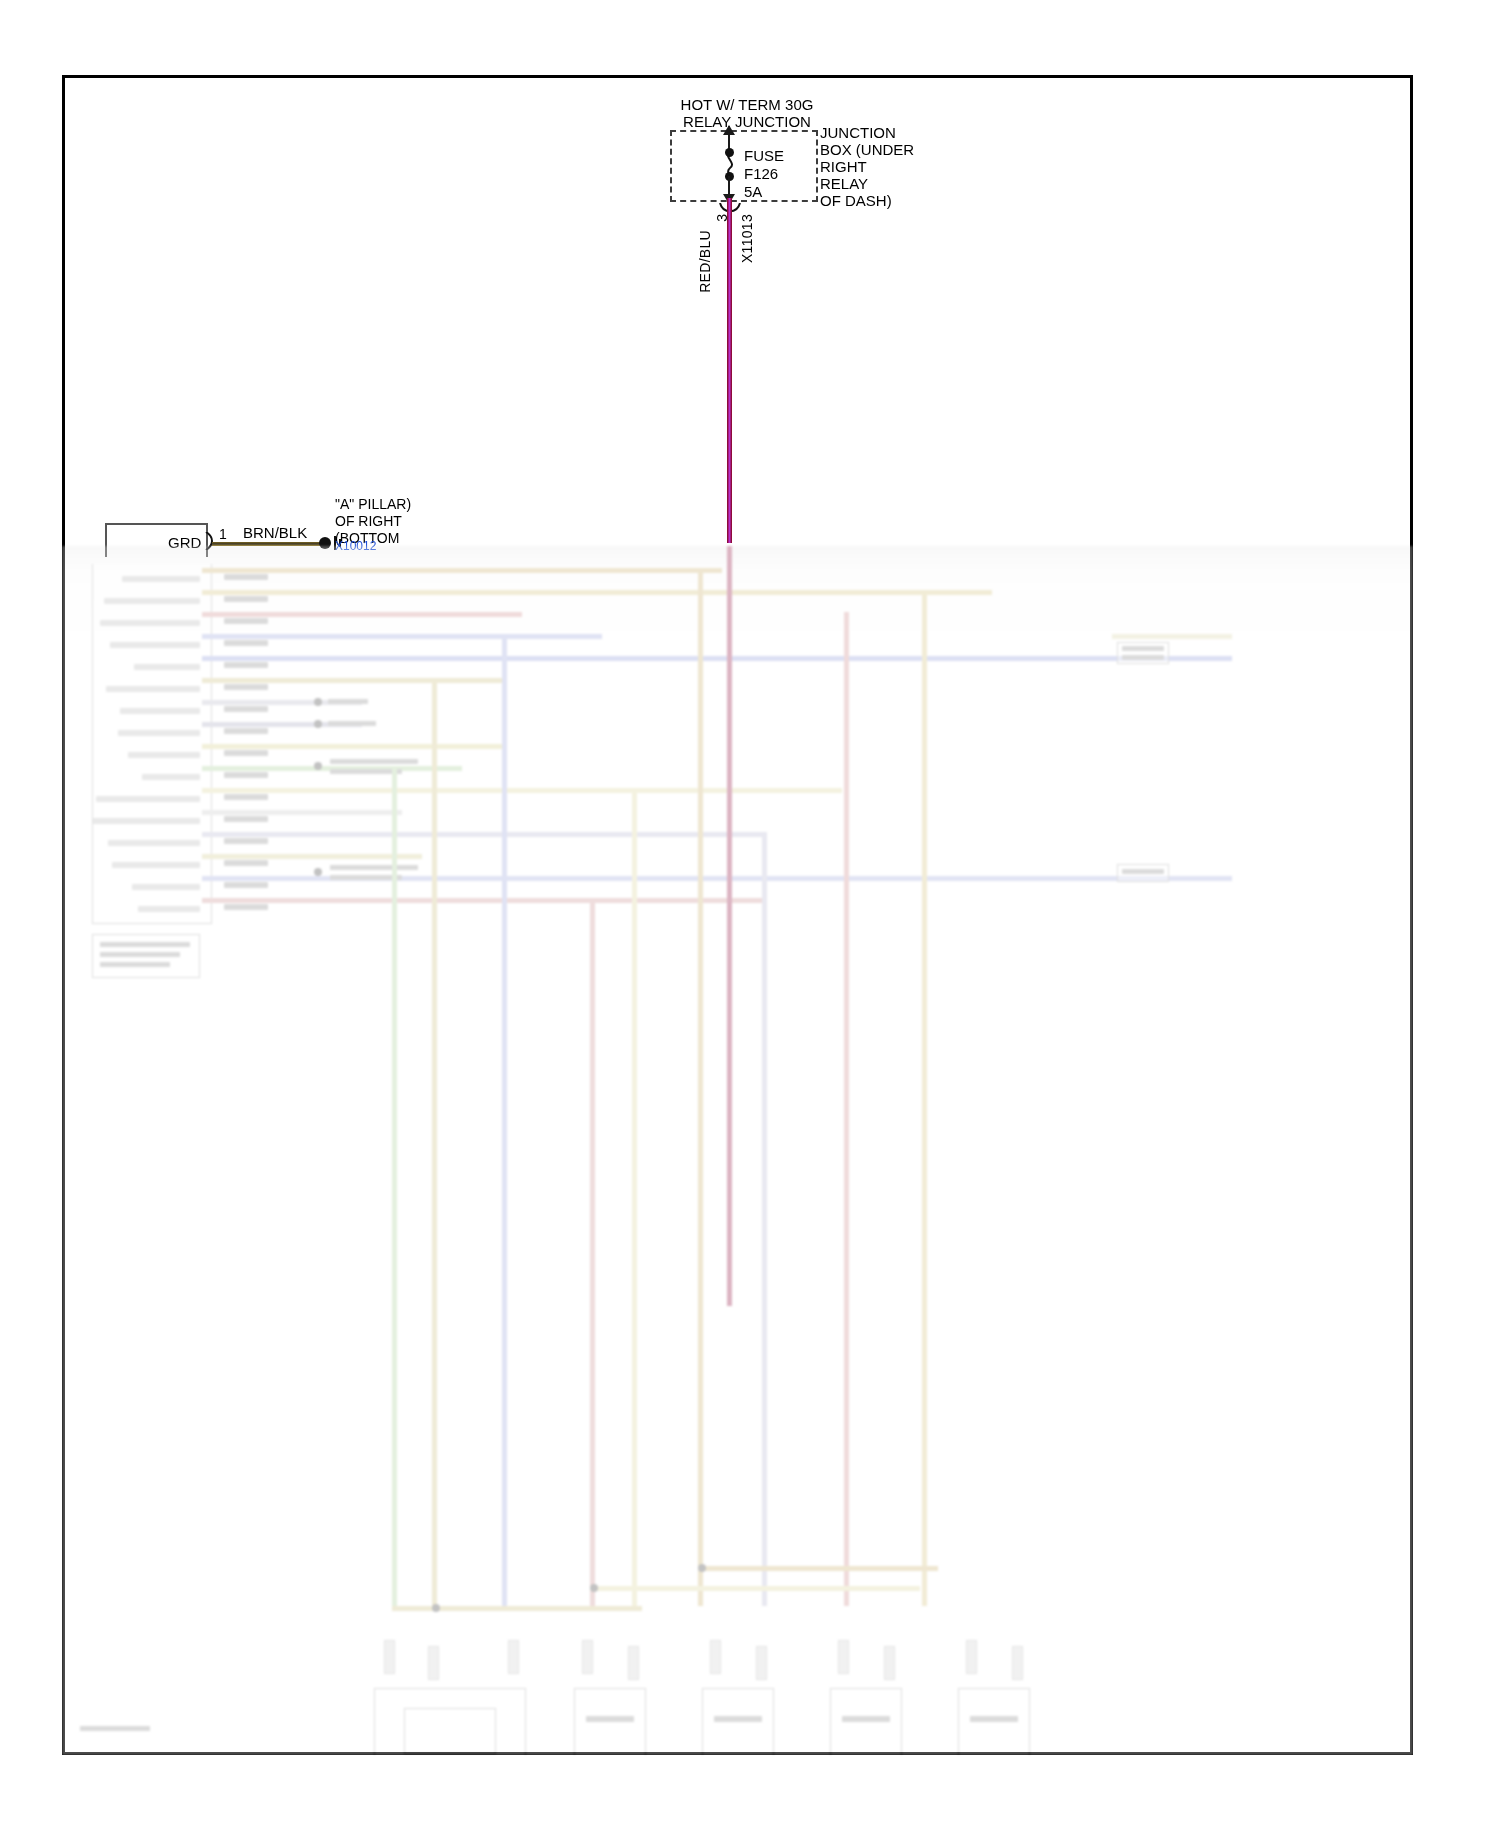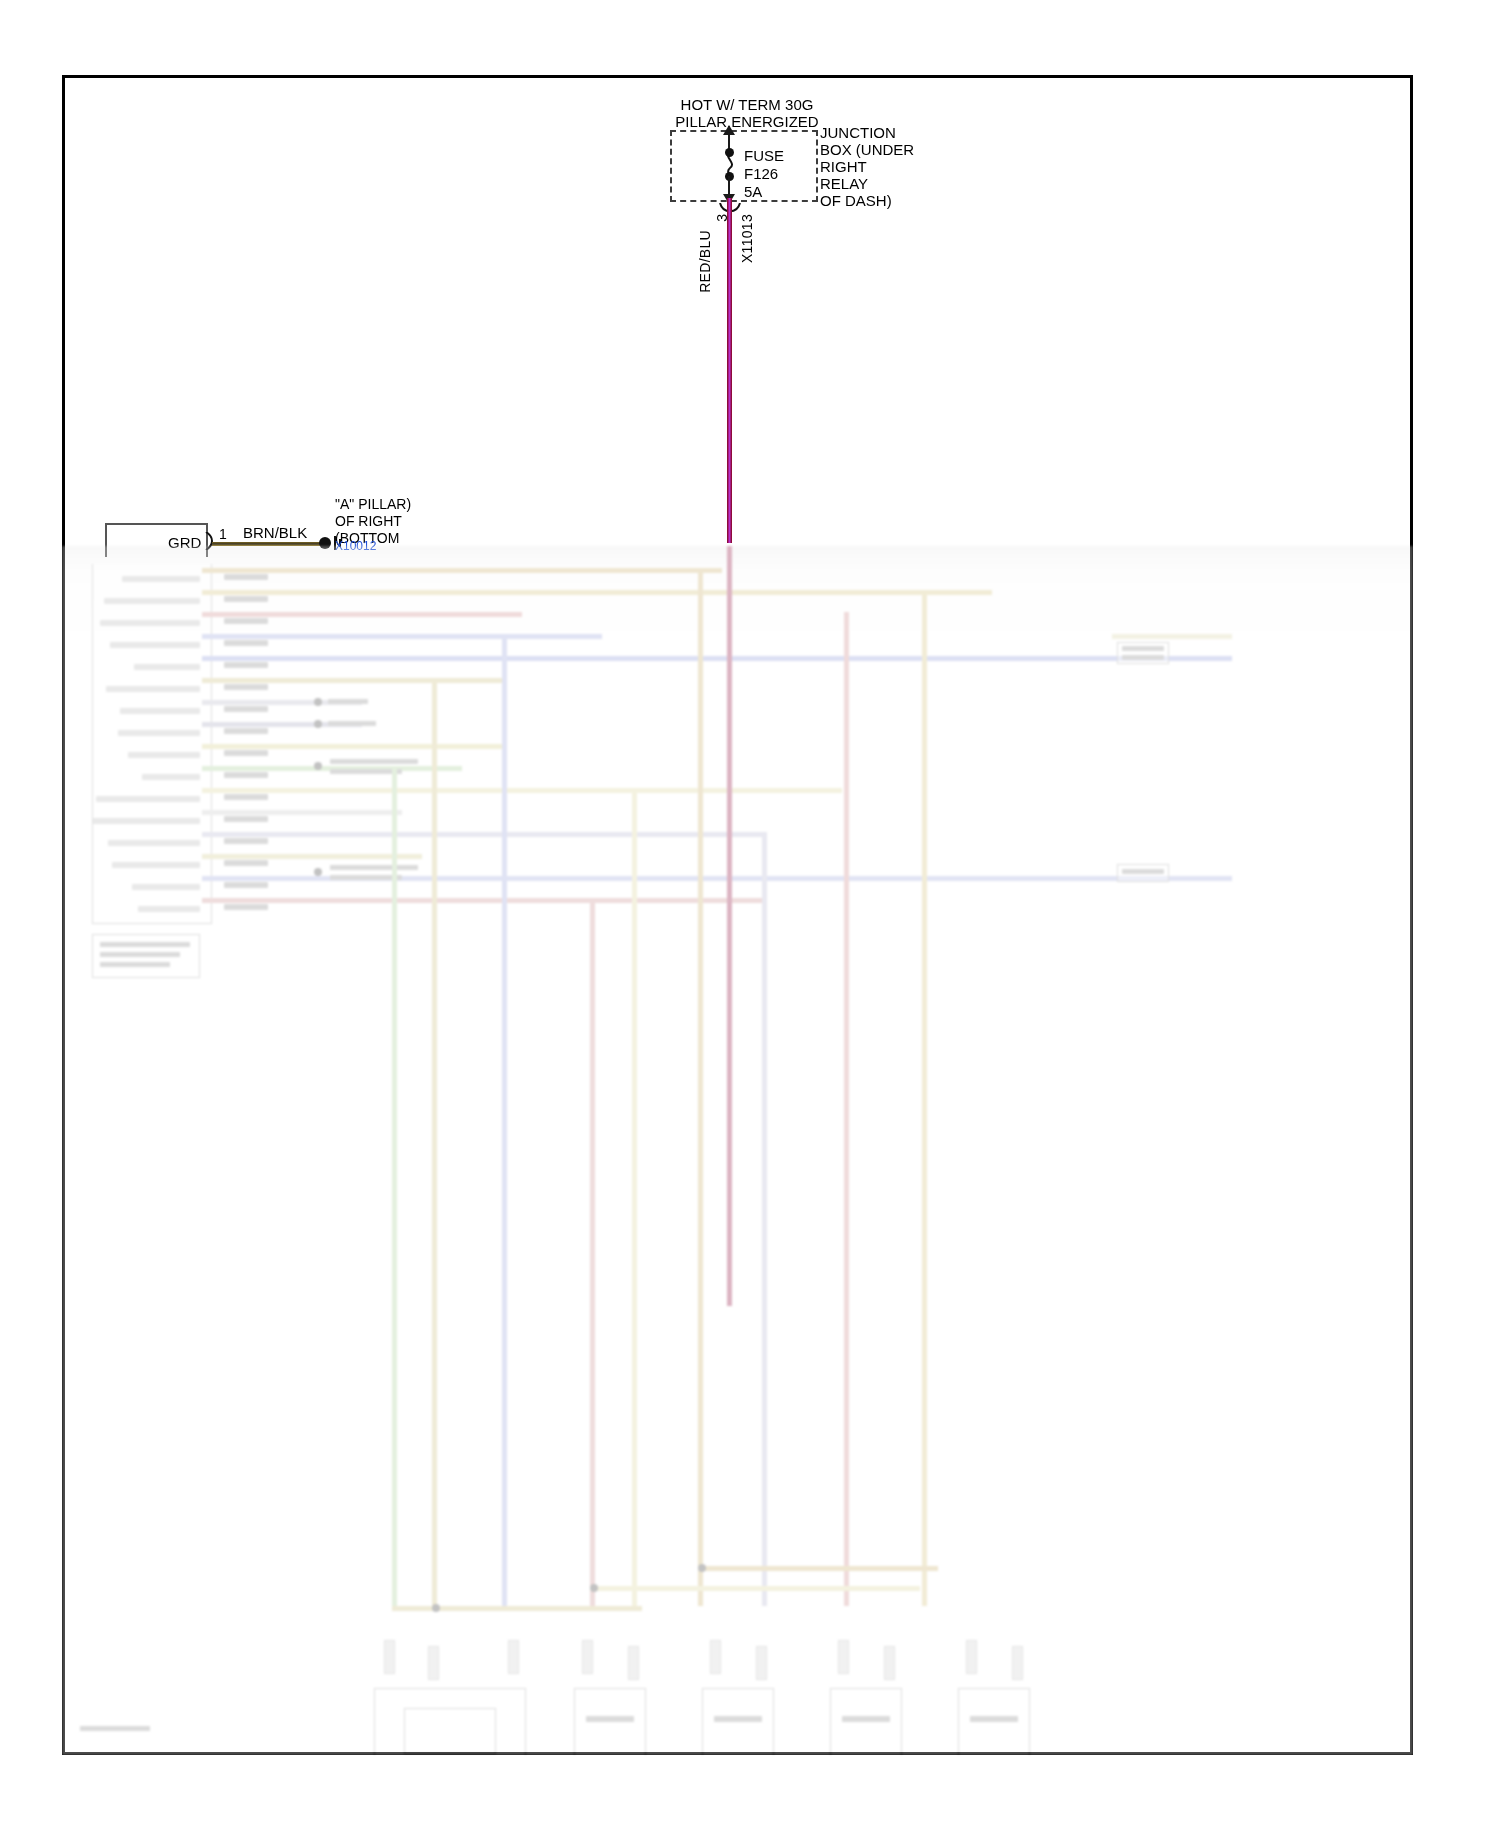--- a/index.html
+++ b/index.html
@@ -299,21 +299,21 @@
   }
 </style>
 </head>
 <body>
 
 <div id="page">
 
   <div id="sheet-border"></div>
 
   <div class="lbl" id="hot-term-label">HOT W/ TERM 30G
-PILLAR ENERGIZED</div>
+RELAY JUNCTION</div>
 
   <div id="junction-box"></div>
 
   <div id="fuse-arrow-up"></div>
   <div id="fuse-line-top"></div>
   <div class="fuse-dot" id="fuse-dot-top"></div>
   <svg id="fuse-squiggle" viewBox="0 0 20 24">
     <path d="M10 0 C 3 5, 17 11, 10 16 C 6 19, 9 22, 10 24" fill="none" stroke="#111" stroke-width="2"></path>
   </svg>
   <div class="fuse-dot" id="fuse-dot-bottom"></div>

